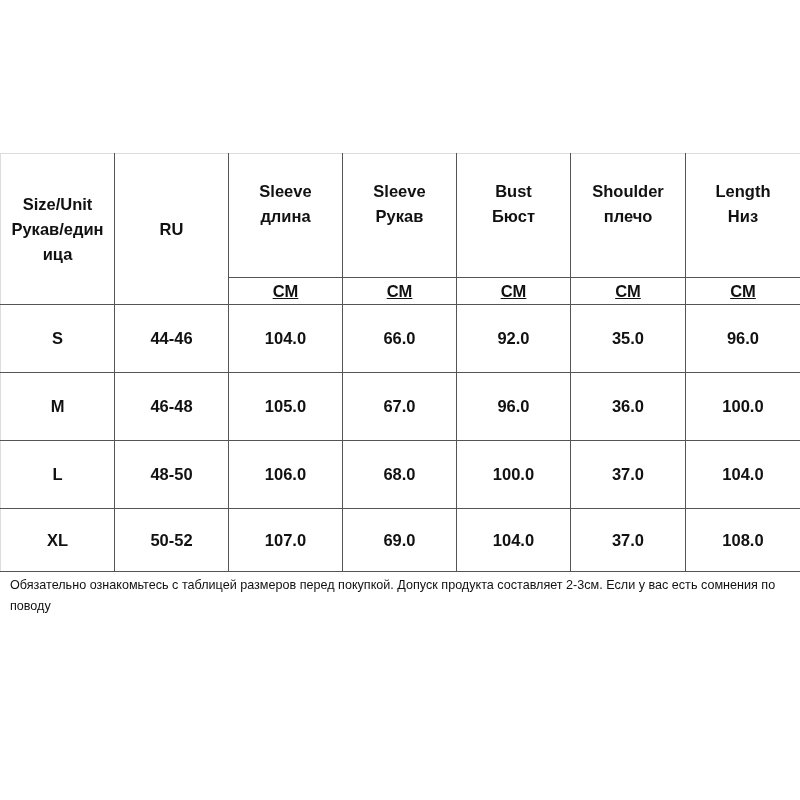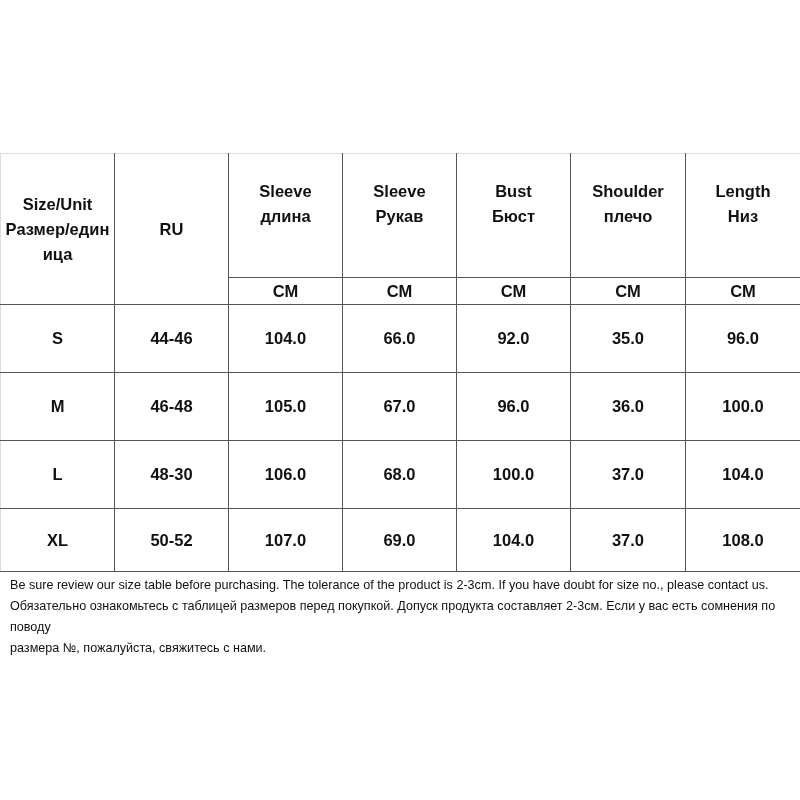--- a/index.html
+++ b/index.html
@@ -45,20 +45,21 @@
       height: 124px;
     }
     .hdr-main .two-line {
       display: block;
       position: relative;
       top: -12px;
     }
     .hdr-unit {
       height: 26px;
       line-height: 26px !important;
+      text-decoration: underline;
     }
     .data-row td {
       height: 67px;
     }
     .data-row.last td {
       height: 62px;
       margin-top: 48px;
     }
     .line {
       display: block;
@@ -87,21 +88,21 @@
         <col style="width:114px">
         <col style="width:114px">
         <col style="width:114px">
         <col style="width:115px">
         <col style="width:115px">
     </colgroup>
     <tbody>
         <tr class="hdr-main">
       <td rowspan="2">
         <span class="line">Size/Unit</span>
-        <span class="line">Размер/един</span>
+        <span class="line">Рукав/един</span>
         <span class="line">ица</span>
       </td>
       <td rowspan="2">
         <span class="line">RU</span>
       </td>
       <td>
         <span class="two-line">
           <span class="line">Sleeve</span>
           <span class="line">длина</span>
         </span>
@@ -151,37 +152,35 @@
       <td>M</td>
       <td>46-48</td>
       <td>105.0</td>
       <td>67.0</td>
       <td>96.0</td>
       <td>36.0</td>
       <td>100.0</td>
     </tr>
     <tr class="data-row">
       <td>L</td>
-      <td>48-30</td>
+      <td>48-50</td>
       <td>106.0</td>
       <td>68.0</td>
       <td>100.0</td>
       <td>37.0</td>
       <td>104.0</td>
     </tr>
     <tr class="data-row last">
       <td>XL</td>
       <td>50-52</td>
       <td>107.0</td>
       <td>69.0</td>
       <td>104.0</td>
       <td>37.0</td>
       <td>108.0</td>
     </tr>
   </tbody>
     </table>
 </div>
 
 <div class="notes">
-  <p>Be sure review our size table before purchasing. The tolerance of the product is 2-3cm. If you have doubt for size no., please contact us.</p>
   <p>Обязательно ознакомьтесь с таблицей размеров перед покупкой. Допуск продукта составляет 2-3см. Если у вас есть сомнения по поводу</p>
-  <p>размера №, пожалуйста, свяжитесь с нами.</p>
 </div>
 
 </body></html>

